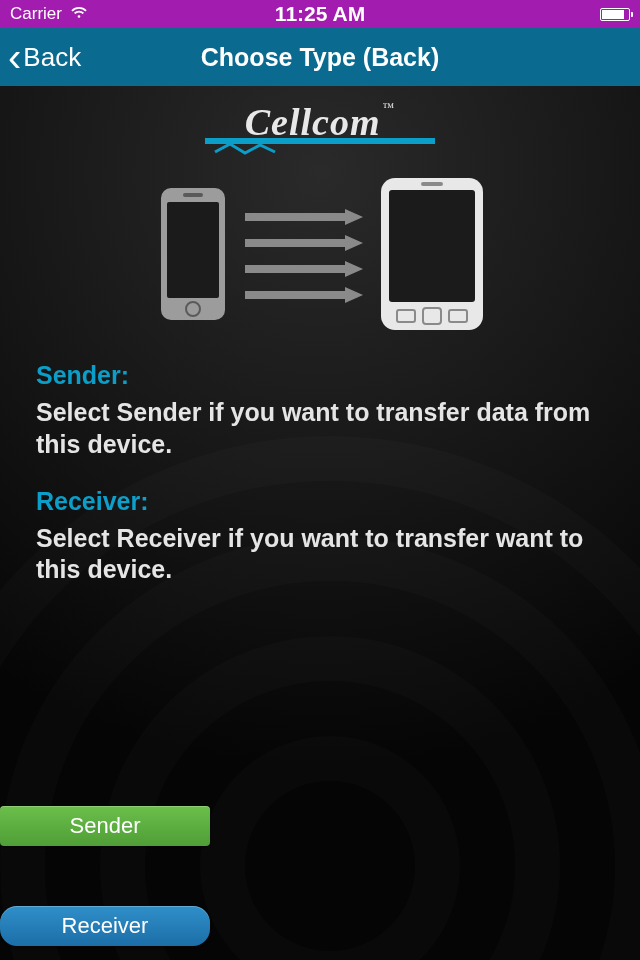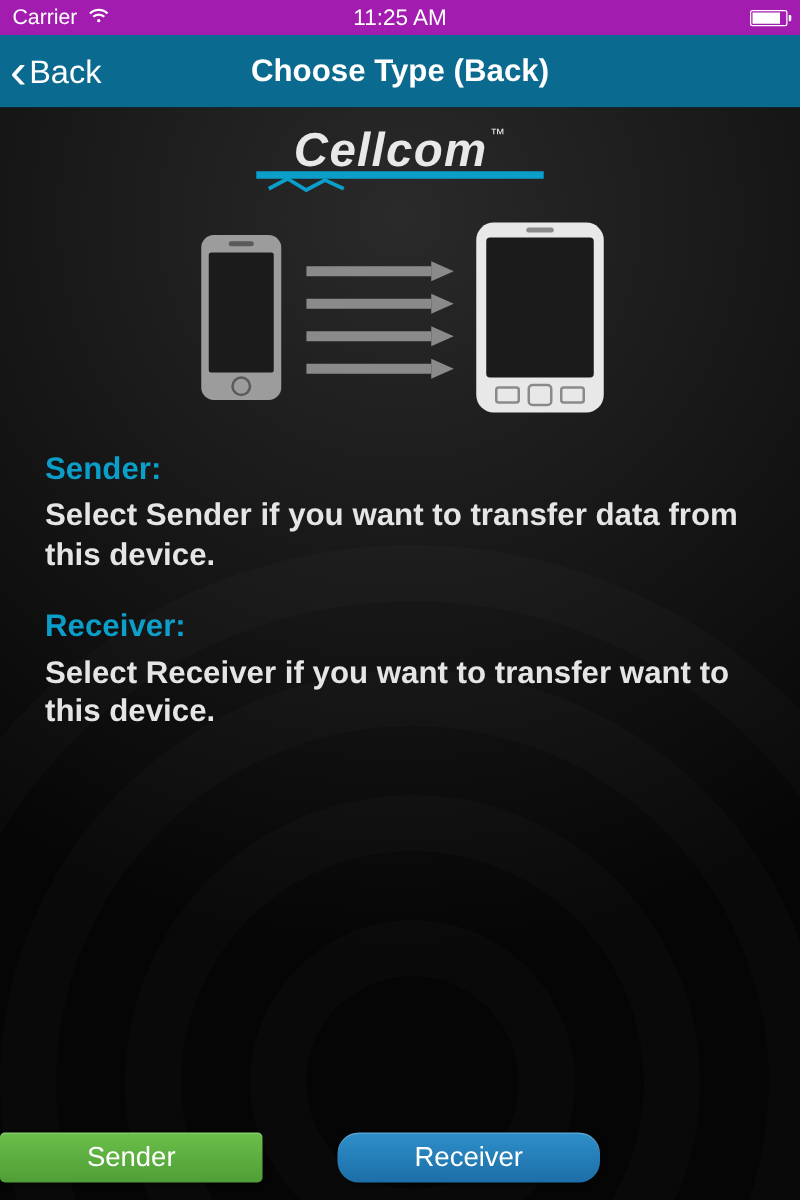--- a/index.html
+++ b/index.html
@@ -11,21 +11,21 @@
     height: 28px;
     background: #a21caf;
     color: #fff;
     display: flex;
     align-items: center;
     padding: 0 10px;
     font-size: 17px;
     position: relative;
   }
   .status-left { display: flex; align-items: center; gap: 8px; }
-  .status-time { position: absolute; left: 50%; transform: translateX(-50%); font-weight: 400; font-size: 18px; }
+  .status-time { position: absolute; left: 50%; transform: translateX(-50%); font-weight: 700; font-size: 21px; }
   .status-right { margin-left: auto; display: flex; align-items: center; gap: 6px; }
   .battery { width: 30px; height: 13px; border: 1.5px solid #fff; border-radius: 2px; position: relative; }
   .battery::after { content: ""; position: absolute; right: -4px; top: 3px; width: 2.5px; height: 5px; background: #fff; border-radius: 0 1px 1px 0;}
   .battery-fill { position: absolute; left: 1px; top: 1px; bottom: 1px; width: 80%; background: #fff; }
 
   
   .nav-bar {
     height: 58px;
     background: #0a6a8f;
     display: flex;
@@ -71,21 +71,21 @@
     position: absolute;
     border: 45px solid rgba(255,255,255,0.018);
     border-radius: 50%;
     left: 50%; top: 50%;
     transform: translate(-50%, -50%);
   }
 
   
   .logo-wrap { text-align: center; margin-top: 14px; }
   .logo {
-    font-family: Liberation Sans, sans-serif;
+    font-family: Liberation Serif, serif;
     font-style: italic;
     font-weight: 900;
     font-size: 38px;
     color: #e8e8e8;
     letter-spacing: 1px;
     display: inline-block;
     position: relative;
   }
   .logo .tm { font-size: 12px; vertical-align: top; font-style: normal; font-weight: normal; margin-left: 2px;}
   .logo-underline {
@@ -116,21 +116,23 @@
   }
   .info .heading { color: #0a9ec9; font-weight: 700; margin-top: 26px; margin-bottom: 6px; }
   .info .desc { font-weight: 700; }
 
   
   .btn-row {
     position: absolute;
     bottom: 14px;
     left: 0; right: 0;
     display: flex;
+    justify-content: center;
     gap: 60px;
+    flex-direction: column;
   }
   .btn {
     width: 210px;
     height: 40px;
     border-radius: 4px;
     display: flex;
     align-items: center;
     justify-content: center;
     color: #fff;
     font-size: 22px;

